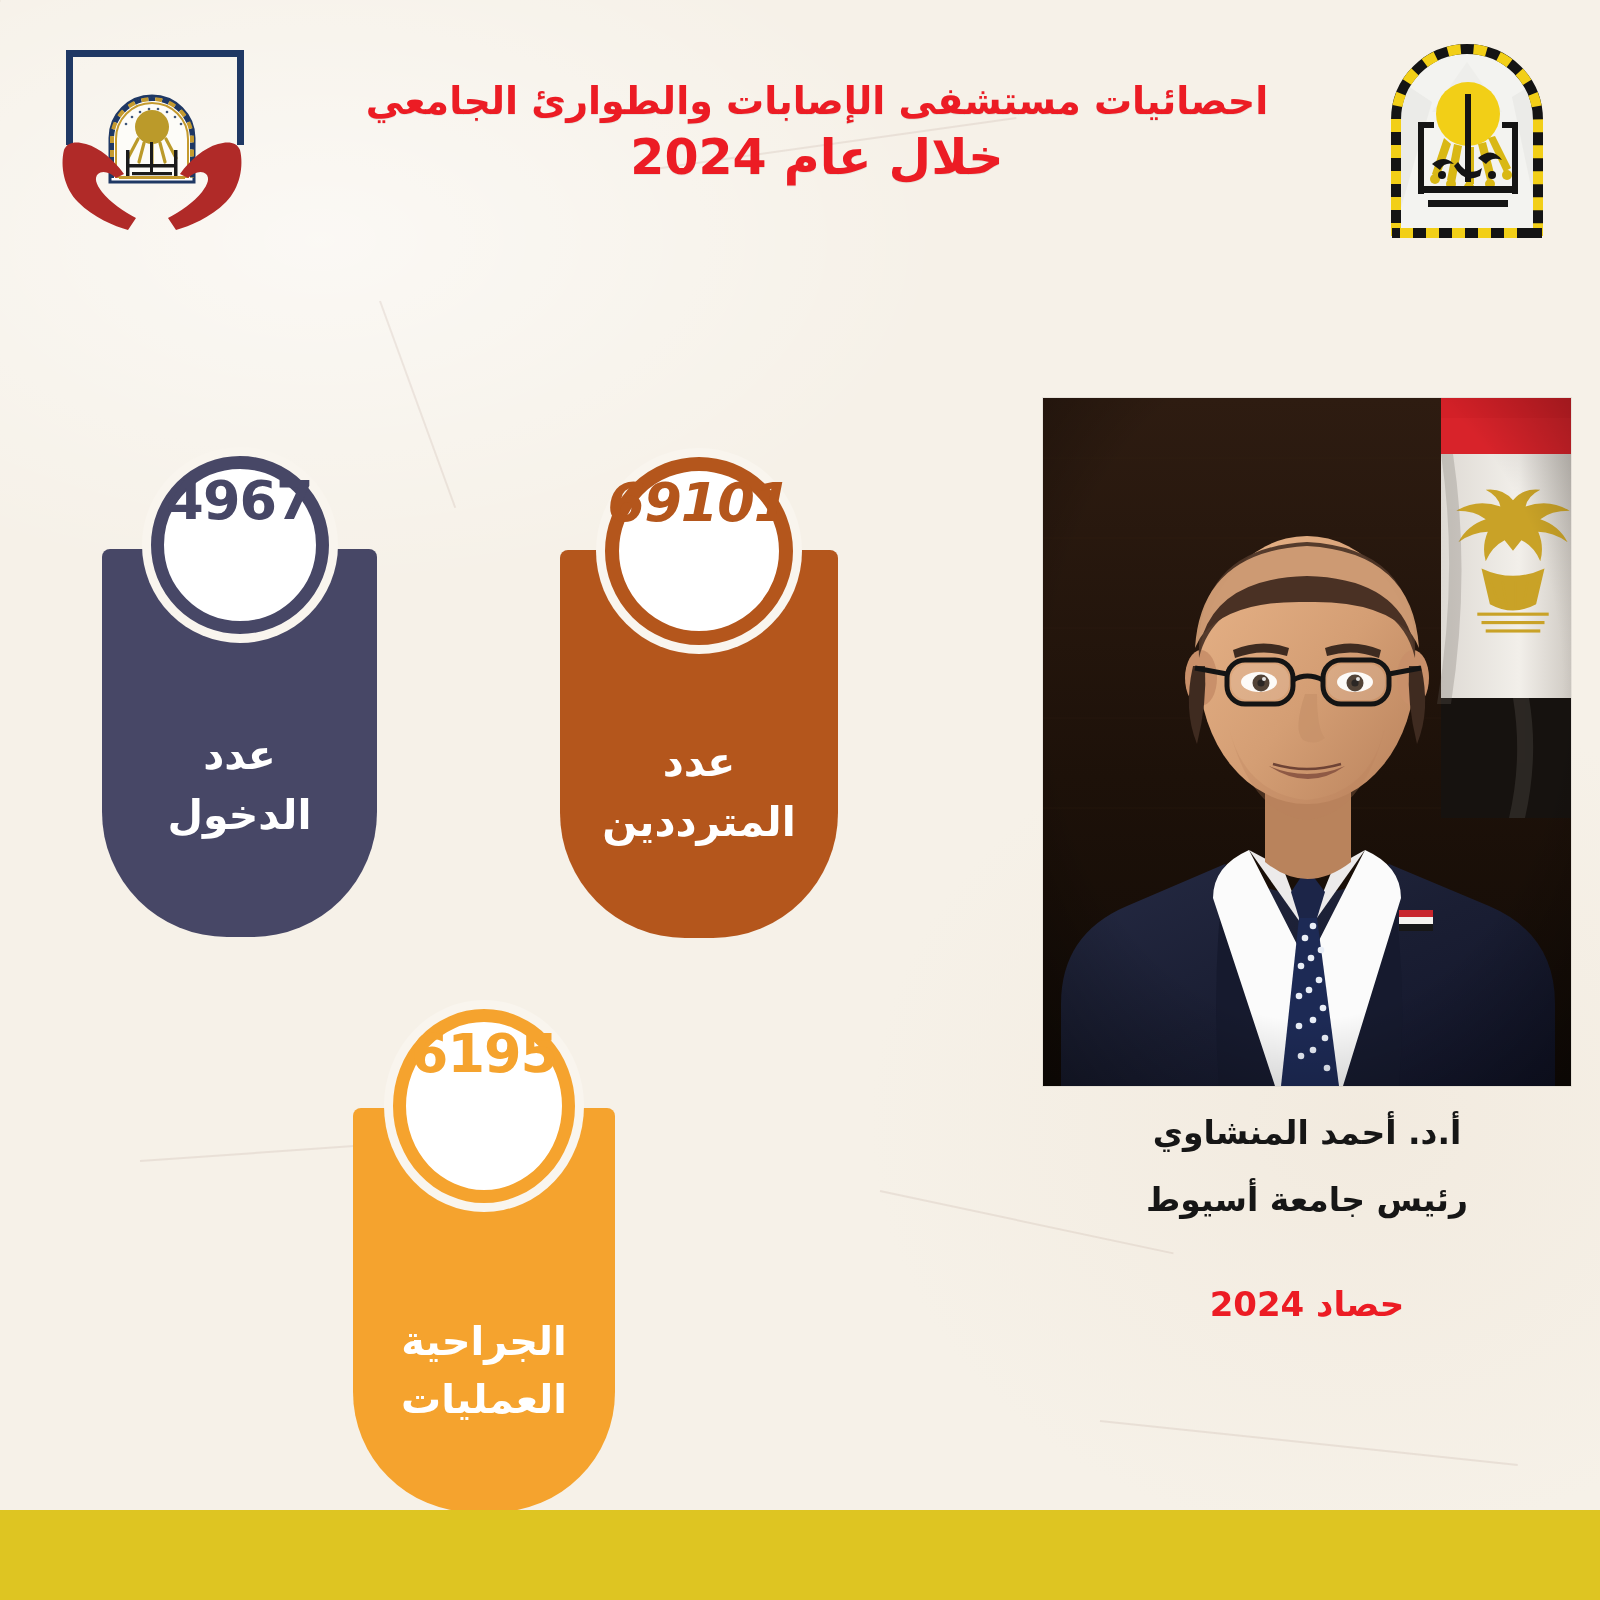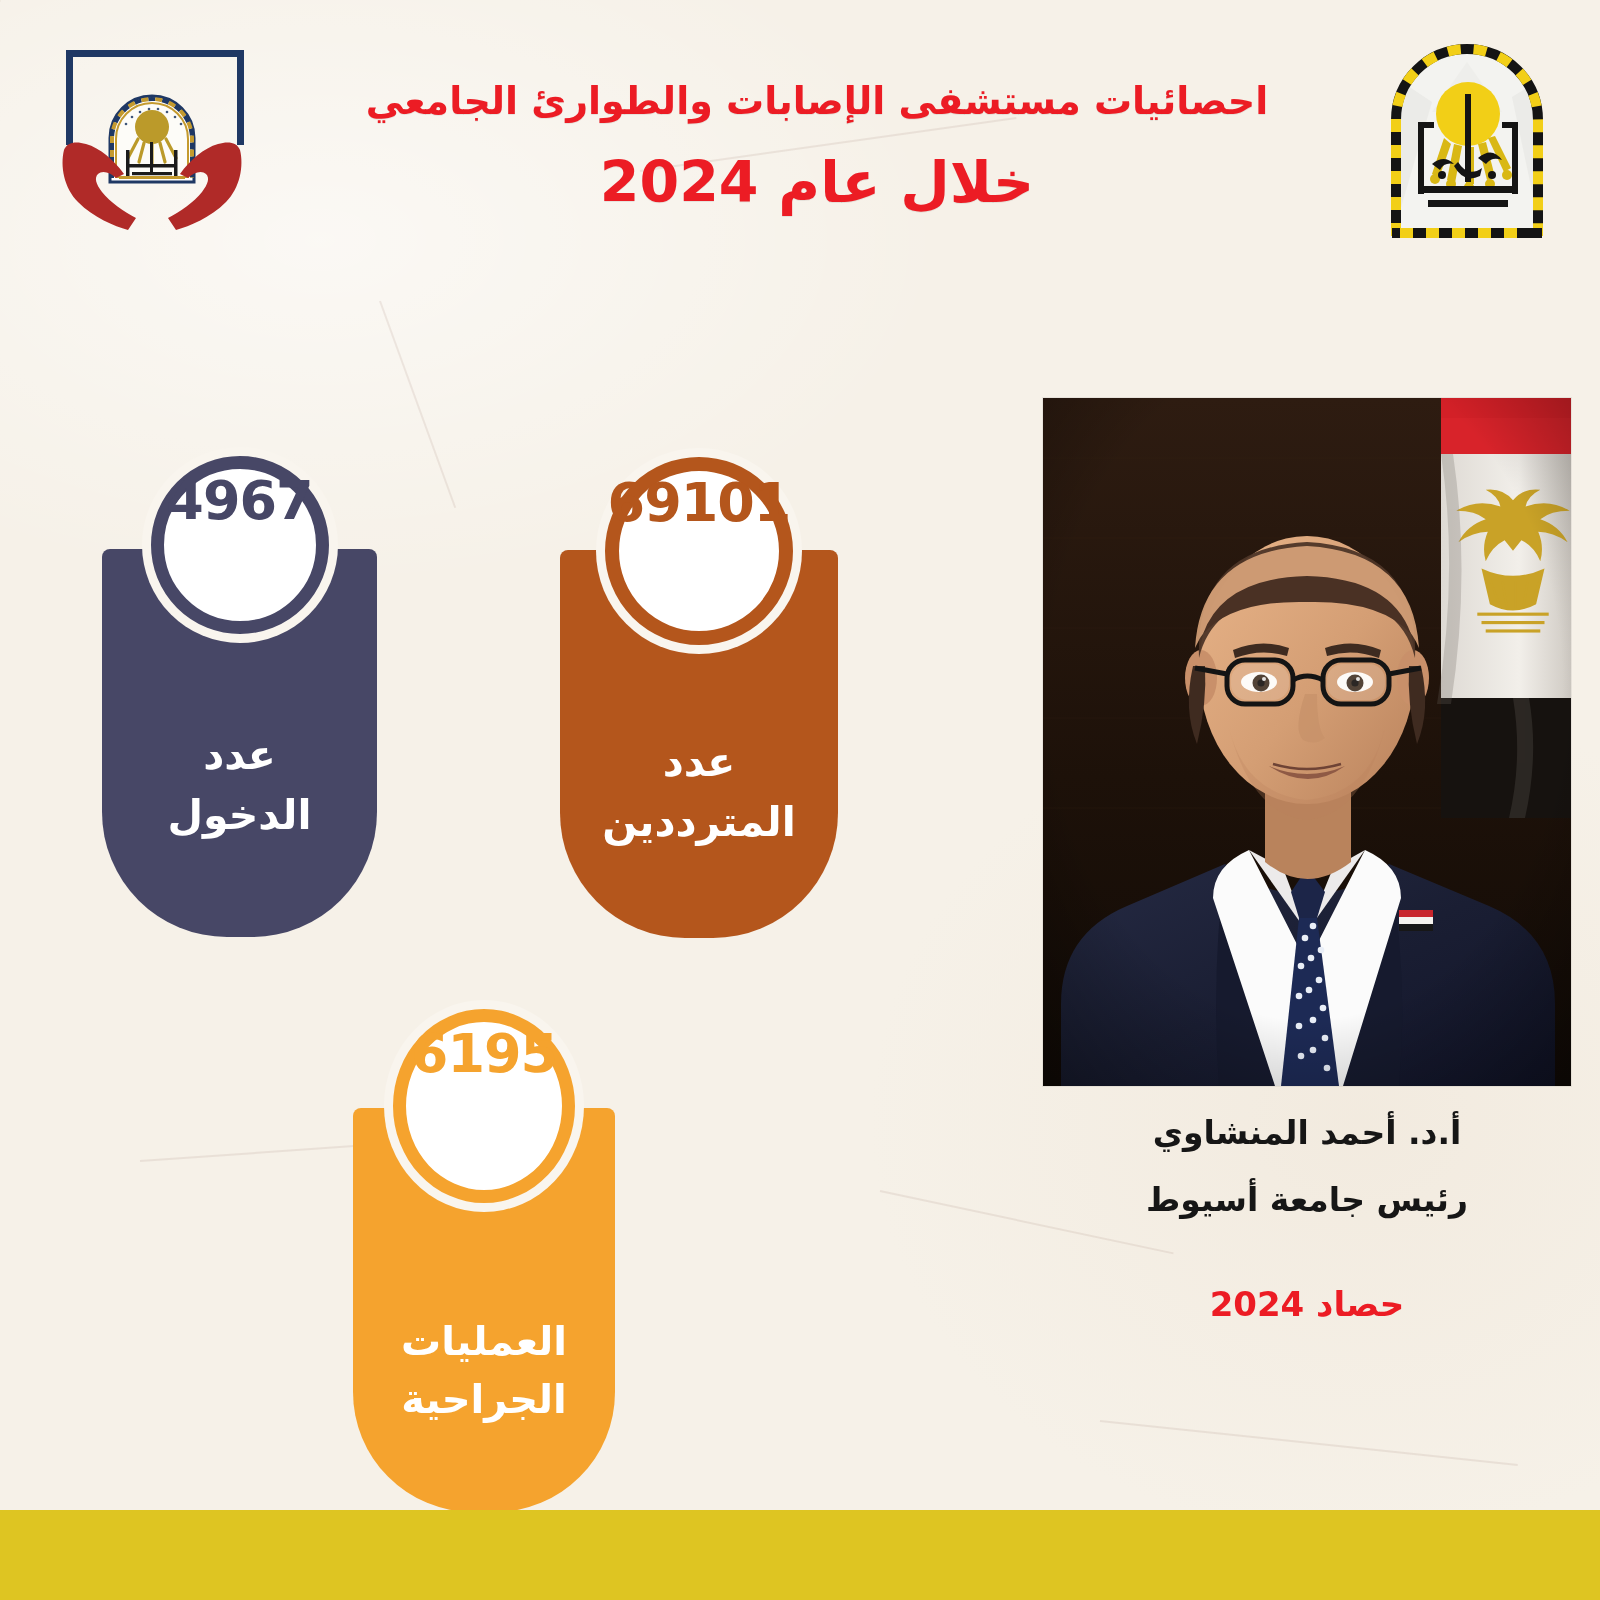--- a/index.html
+++ b/index.html
@@ -59,21 +59,21 @@
   }
   .title-line {
     color:#ec1c24;
     font-weight:700;
     font-size:38px;
     line-height:1.22;
     letter-spacing:-.5px;
     white-space:nowrap;
     text-shadow:0 1px 0 rgba(0,0,0,.07);
   }
-  .title-line.second { font-size:57px; margin-top:24px; }
+  .title-line.second { font-size:49px; margin-top:4px; }
 
   
   .stat-card { position:absolute; z-index:4; }
 
   .stat-body {
     position:absolute; left:0; bottom:0;
     width:100%;
     border-radius:8px 8px 125px 125px;
     display:flex;
     flex-direction:column;
@@ -126,21 +126,21 @@
   #card-entries .stat-bubble { width:196px; height:196px; }
   #card-entries .stat-bubble-inner { border:13px solid #474766; }
   #card-entries .stat-value  { color:#474766; }
 
   
   #card-visitors { left:560px; top:448px; width:278px; height:490px; }
   #card-visitors .stat-body   { height:388px; background:#b4561c; }
   #card-visitors .stat-label  { padding-bottom:86px; }
   #card-visitors .stat-bubble { width:206px; height:206px; }
   #card-visitors .stat-bubble-inner { border:14px solid #b4561c; }
-  #card-visitors .stat-value  { color:#b4561c; }
+  #card-visitors .stat-value  { color:#b4561c;font-style:italic; }
 
   
   #card-surgeries { left:353px; top:1000px; width:262px; height:512px; }
   #card-surgeries .stat-body   { height:404px; background:#f5a32e; border-radius:8px 8px 120px 120px; }
   #card-surgeries .stat-label  { padding-bottom:84px; font-size:40px; }
   #card-surgeries .stat-bubble { width:200px; height:212px; border-radius:50%; }
   #card-surgeries .stat-bubble-inner { border:13px solid #f5a32e; }
   #card-surgeries .stat-value  { color:#f5a32e; }
 
   
@@ -349,22 +349,22 @@
     <div class="stat-bubble">
       <div class="stat-bubble-inner">
         <span class="stat-value">69101</span>
       </div>
     </div>
   </div>
 
   <div class="stat-card" id="card-surgeries">
     <div class="stat-body">
       <div class="stat-label">
+        <div>الجراحية</div>
         <div>العمليات</div>
-        <div>الجراحية</div>
       </div>
     </div>
     <div class="stat-bubble">
       <div class="stat-bubble-inner">
         <span class="stat-value">6195</span>
       </div>
     </div>
   </div>
 
   <div class="portrait">

